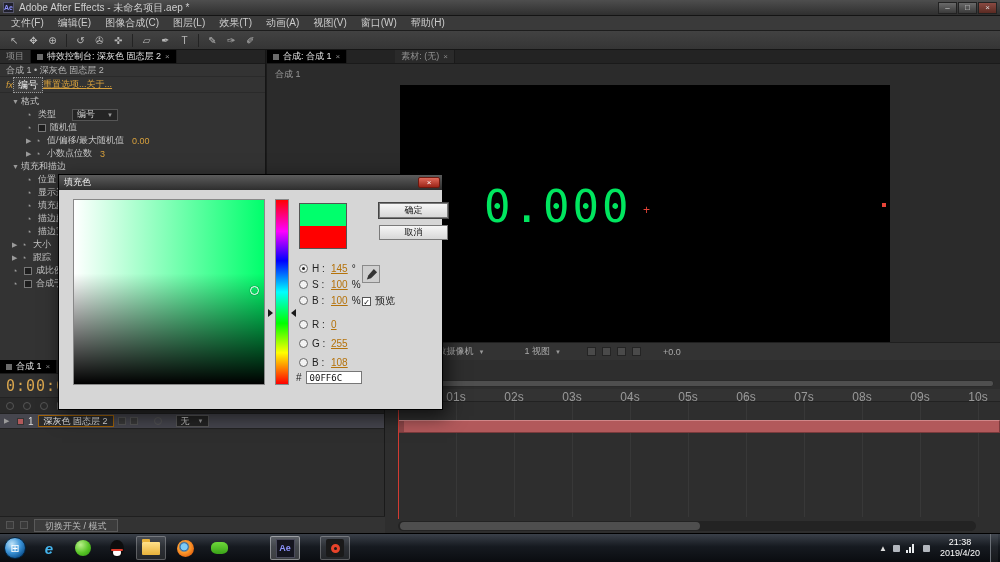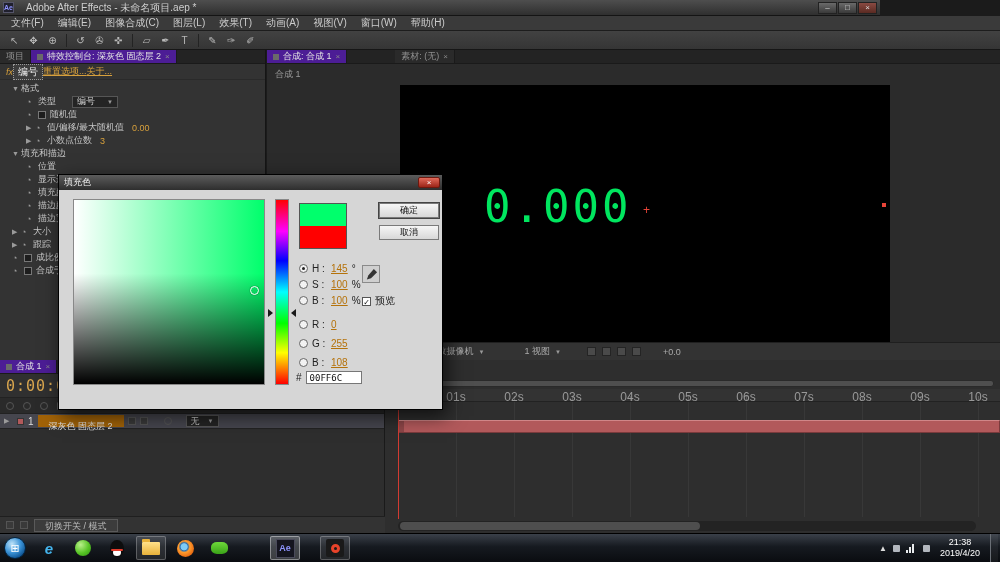--- a/index.html
+++ b/index.html
@@ -1,21 +1,21 @@
 <!DOCTYPE html>
 <html><head>
 <meta charset="utf-8">
 <style>
   *{margin:0;padding:0;box-sizing:border-box;}
   html,body{width:1000px;height:562px;overflow:hidden;}
   body{position:relative;background:#1b1b1b;font-family:"Liberation Sans","DejaVu Sans",sans-serif;font-size:10px;color:#c8c8c8;}
   .mono{font-family:"DejaVu Sans Mono",monospace;}
 
   
-  #titlebar{position:absolute;left:0;top:0;width:880px;height:16px;background:linear-gradient(#4e4e4e,#2f2f2f);border-bottom:1px solid #141414;display:flex;align-items:center;padding:0 3px;gap:12px;}
+  #titlebar{position:absolute;left:0;top:0;width:1000px;height:16px;background:linear-gradient(#4e4e4e,#2f2f2f);border-bottom:1px solid #141414;display:flex;align-items:center;padding:0 3px;gap:5px;}
   .appicon{width:11px;height:11px;background:#20202e;border:1px solid #55556a;color:#8f94ff;font-size:7px;display:flex;align-items:center;justify-content:center;font-weight:bold;}
   #titlebar .title{color:#cfcfcf;font-size:10px;}
   .winbtns{margin-left:auto;display:flex;gap:1px;}
   .winbtn{width:19px;height:12px;background:linear-gradient(#6a6a6a,#3a3a3a);border:1px solid #222;color:#ddd;font-size:8px;line-height:10px;text-align:center;}
   .winbtn.close{background:linear-gradient(#8a4a42,#5a2a22);}
 
   
   #menubar{position:absolute;left:0;top:16px;width:1000px;height:15px;background:#3a3a3a;border-bottom:1px solid #1d1d1d;display:flex;align-items:center;padding-left:4px;}
   #menubar .mi{padding:0 7px;color:#cccccc;font-size:10px;height:100%;display:flex;align-items:center;}
 
@@ -30,21 +30,21 @@
   .search{display:flex;align-items:center;background:#a6adb9;border:1px solid #4a4f58;border-radius:3px;height:14px;width:140px;padding:0 4px;}
   .mag{position:relative;width:9px;height:9px;margin-right:4px;}
   .mag::before{content:"";position:absolute;left:0;top:0;width:5px;height:5px;border:1.5px solid #3a3f46;border-radius:50%;}
   .mag::after{content:"";position:absolute;left:6px;top:6px;width:3px;height:1.5px;background:#3a3f46;transform:rotate(45deg);}
   .search input{border:0;background:transparent;font-size:9px;color:#222;width:110px;outline:none;font-family:inherit;}
   .search input::placeholder{color:#3d424a;}
 
   
   .tabstrip{height:14px;background:#232323;display:flex;align-items:flex-end;border-bottom:1px solid #1a1a1a;}
   .tab{display:flex;align-items:center;gap:4px;height:13px;padding:0 6px;color:#8f8f8f;font-size:9px;background:#2a2a2a;border-right:1px solid #1a1a1a;}
-  .tab.active{background:#4c1d95;color:#e2e2e2;justify-content:space-between;}
+  .tab.active{background:#000000;color:#e2e2e2;justify-content:space-between;}
   .tabsq{width:6px;height:6px;background:#6a6a6a;}
   .tabx{color:#888;font-size:8px;}
 
   
   #effect-panel{position:absolute;left:0;top:50px;width:266px;height:310px;background:#333;border-right:1px solid #151515;}
   .ep-subtitle{height:13px;line-height:13px;padding-left:6px;color:#b5b5b5;background:#333;border-bottom:1px solid #2a2a2a;font-size:9px;}
   .ep-header{height:16px;display:flex;align-items:center;padding-left:6px;border-bottom:1px solid #2a2a2a;}
   .fxbadge{color:#d7a03c;font-style:italic;font-size:9px;}
   .fxname{border:1px dotted #9a9a9a;padding:0 4px;color:#eee;background:#3d3d3d;}
   .eplink{color:#d7a03c;text-decoration:underline;font-size:9px;}
@@ -74,21 +74,21 @@
   #timeline{position:absolute;left:0;top:360px;width:1000px;height:173px;background:#2e2e2e;}
   #tl-left{position:absolute;left:0;top:0;width:385px;height:100%;border-right:1px solid #1a1a1a;}
   .tc-row{height:24px;background:#303030;border-bottom:1px solid #222;display:flex;align-items:center;padding-left:6px;gap:10px;}
   .timecode{color:#d8a54e;font-size:15px;letter-spacing:1px;}
   .tl-colrow{height:16px;background:#2a2a2a;border-bottom:1px solid #222;display:flex;align-items:center;gap:9px;padding-left:6px;}
   .colico{width:8px;height:8px;border:1px solid #555;border-radius:50%;}
   .colico.sq{border-radius:1px;}
   .layer-row{height:15px;background:#46464e;display:flex;align-items:center;gap:4px;padding-left:4px;border-bottom:1px solid #222;}
   .chip{width:7px;height:7px;background:#b2595b;border:1px solid #333;flex:none;}
   .lnum{color:#ddd;}
-  .lname{border:6px solid #a16207;background:#2b2b2b;color:#e0e0e0;height:12px;line-height:11px;padding:0 5px;font-size:9px;}
+  .lname{border:1px solid #a16207;background:#2b2b2b;color:#e0e0e0;height:12px;line-height:11px;padding:0 5px;font-size:9px;}
   .lsw{width:8px;height:8px;background:#3a3a3a;border:1px solid #555;flex:none;}
   .pdd{display:inline-flex;align-items:center;gap:8px;border:1px solid #565656;background:#242424;color:#ccc;height:12px;padding:0 4px;margin-left:10px;font-size:9px;}
   #tl-bottom{position:absolute;left:0;bottom:0;width:385px;height:17px;background:#333;border-top:1px solid #1f1f1f;display:flex;align-items:center;gap:6px;padding-left:6px;}
   .tgl-btn{border:1px solid #5a5a5a;background:#3c3c3c;color:#bbb;height:13px;line-height:12px;padding:0 10px;font-size:9px;}
   #tl-right{position:absolute;left:386px;top:0;right:0;height:100%;}
   .workarea{position:absolute;left:12px;right:6px;top:20px;height:7px;background:#4f4f4f;border:1px solid #2a2a2a;border-radius:3px;}
   .ruler{position:absolute;left:0;right:0;top:29px;height:13px;background:#333;border-bottom:1px solid #222;}
   .ruler .ticks{position:absolute;left:12px;right:0;top:7px;bottom:0;background:repeating-linear-gradient(90deg,#5a5a5a 0 1px,transparent 1px 58px);}
   .rlabel{position:absolute;top:1px;width:22px;text-align:center;color:#999;font-size:12px;}
   .trackarea{position:absolute;left:0;right:0;top:42px;bottom:16px;background:#2e2e2e;}
@@ -112,21 +112,21 @@
   .hue-r{position:absolute;left:232px;top:134px;width:0;height:0;border-top:4px solid transparent;border-bottom:4px solid transparent;border-right:5px solid #1a1a1a;}
   .swatches{position:absolute;left:240px;top:28px;width:48px;height:46px;border:1px solid #555;}
   .swatch-new{height:50%;background:#00FF6C;}
   .swatch-cur{height:50%;background:#FF0000;}
   .fld{position:absolute;left:240px;height:14px;display:flex;align-items:center;gap:4px;}
   .radio{width:9px;height:9px;border:1px solid #666;border-radius:50%;background:#f2f2f2;position:relative;flex:none;}
   .radio.on::after{content:"";position:absolute;left:2px;top:2px;width:3px;height:3px;background:#222;border-radius:50%;}
   .fld .fl{width:15px;color:#222;}
   .fld .fv{color:#b5720a;text-decoration:underline;}
   .fld .fs{color:#222;}
-  .dlg-btn{position:absolute;left:320px;width:60px;height:15px;background:linear-gradient(#f6f6f6,#d8d8d8);border:1px solid #7a7a7a;color:#111;font-size:9px;text-align:center;line-height:13px;}
+  .dlg-btn{position:absolute;left:320px;width:69px;height:15px;background:linear-gradient(#f6f6f6,#d8d8d8);border:1px solid #7a7a7a;color:#111;font-size:9px;text-align:center;line-height:13px;}
   .dlg-btn.default{box-shadow:0 0 0 1px #444;}
   .dropper{position:absolute;left:303px;top:90px;width:18px;height:18px;border:1px solid #8a8a8a;background:#cfcfcf;display:flex;align-items:center;justify-content:center;}
   .prevrow{position:absolute;left:303px;top:119px;display:flex;align-items:center;gap:4px;}
   .cbx{width:9px;height:9px;border:1px solid #555;background:#fff;color:#111;font-size:8px;line-height:9px;text-align:center;}
   .hexrow{position:absolute;left:237px;top:196px;display:flex;align-items:center;gap:4px;}
   .hexbox{width:56px;height:13px;border:1px solid #777;background:#fff;color:#111;font-size:9px;line-height:12px;padding-left:3px;}
 
   
   #taskbar{position:absolute;left:0;top:533px;width:1000px;height:29px;background:linear-gradient(#3a4049,#161a20 45%,#0a0c10);border-top:1px solid #000;display:flex;align-items:center;padding-left:4px;gap:4px;z-index:60;}
   .orb{width:22px;height:22px;border-radius:50%;background:radial-gradient(circle at 35% 30%,#bfe3f8,#3c94d8 45%,#0b4f8e 80%,#063a6b);border:1px solid #04243f;color:#fff;display:flex;align-items:center;justify-content:center;font-size:11px;margin-right:4px;}
@@ -200,20 +200,21 @@
   <div class="tabstrip">
     <span class="tab">
         <span>项目</span>
       </span>
     <span class="tab active">
       <span class="tabsq"></span>
       <span>特效控制台: 深灰色 固态层 2</span>
       <span class="tabx">×</span>
     </span>
   </div>
+  <div class="ep-subtitle">合成 1 • 深灰色 固态层 2</div>
   <div class="ep-header">
     <span class="fxbadge">fx</span>
     <span class="fxname">编号</span>
     <span class="eplink">重置</span>
     <span class="eplink">选项...</span>
     <span class="eplink">关于...</span>
   </div>
   <div class="ep-rows">
     <div class="r">
         <span class="tw">▼</span>

